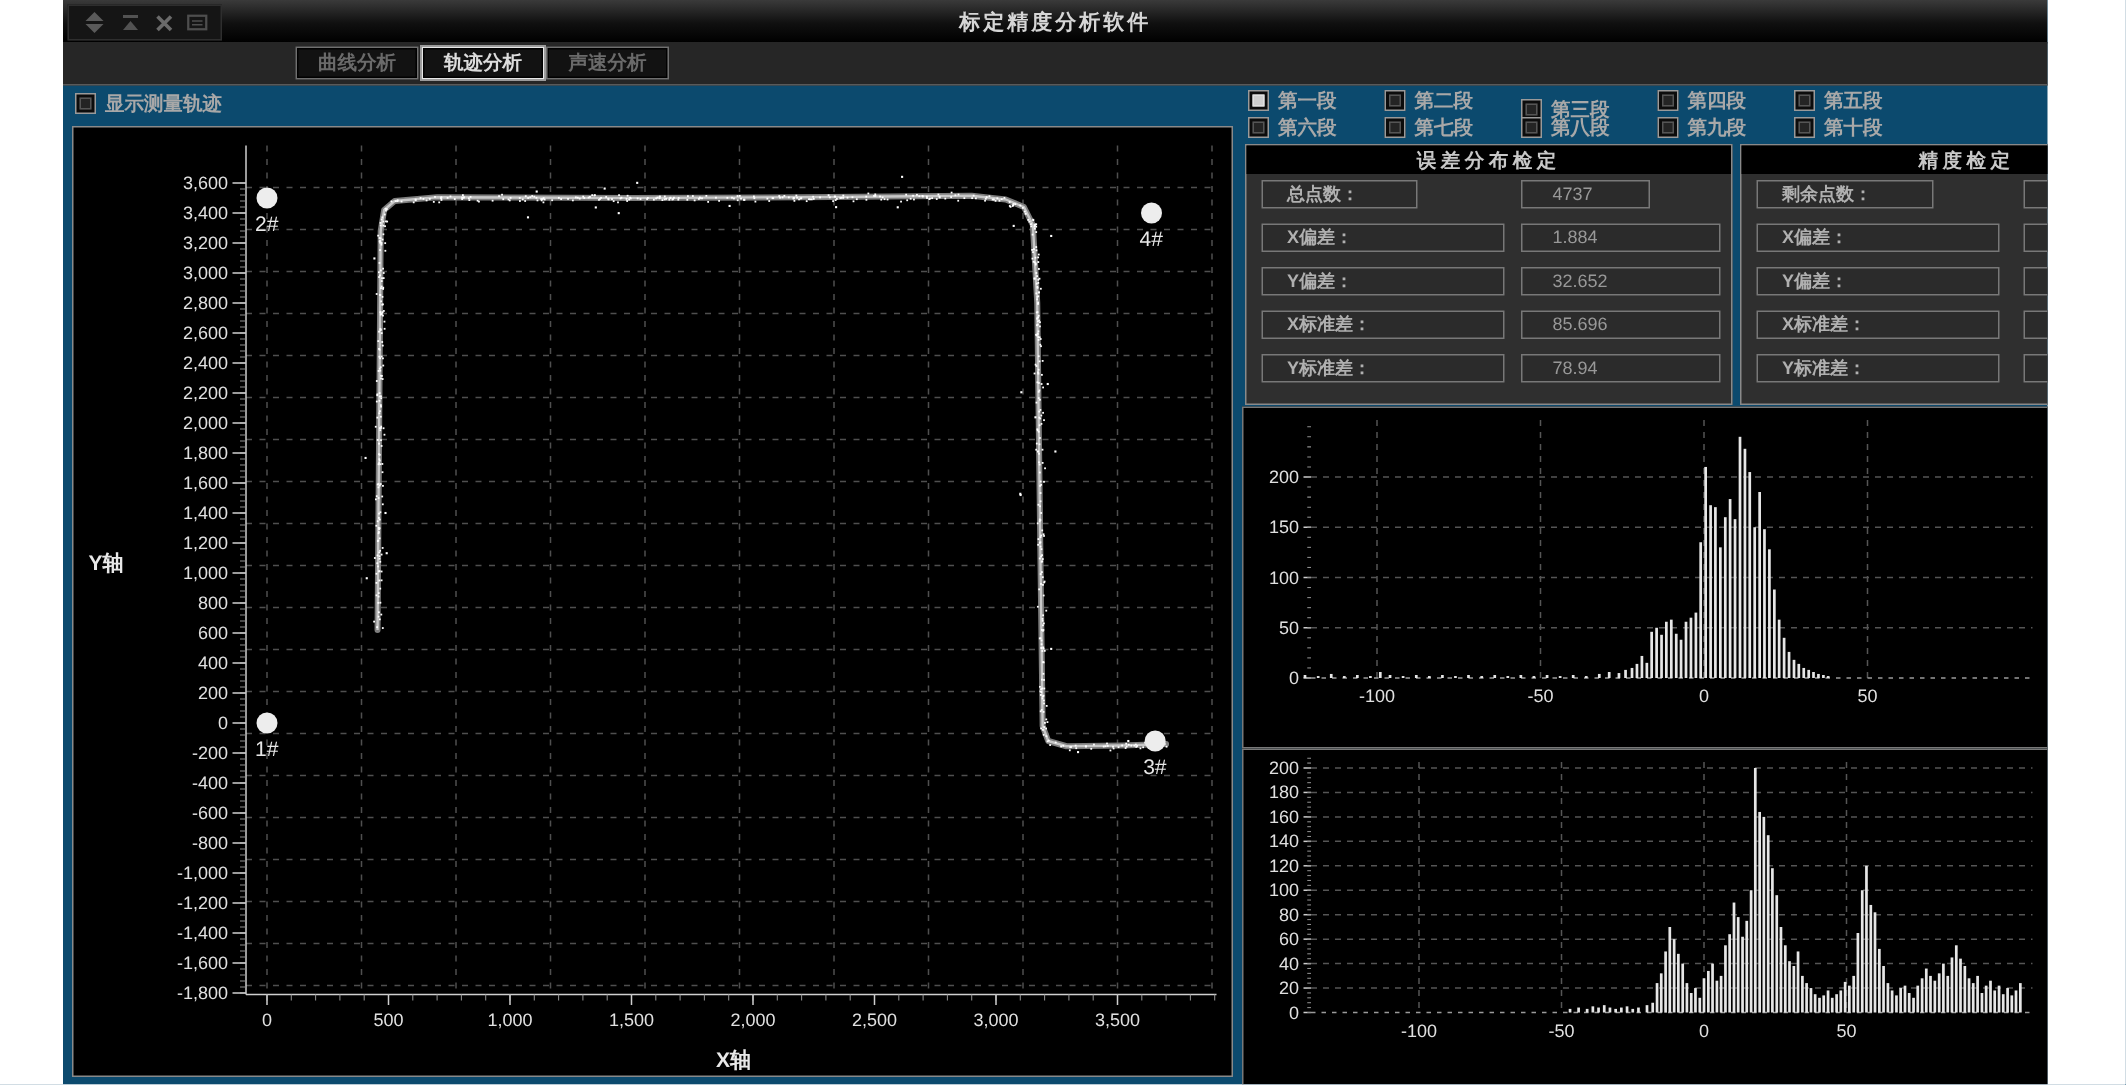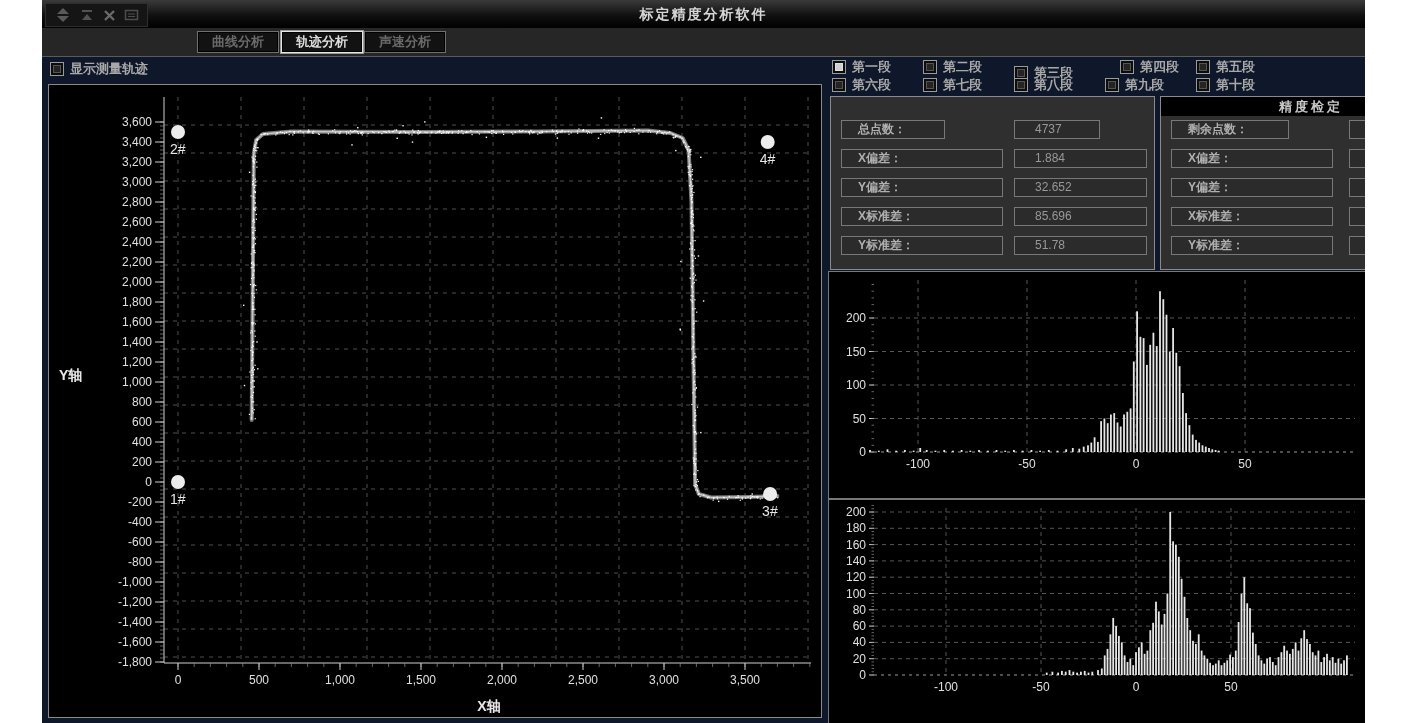--- a/index.html
+++ b/index.html
@@ -1,18 +1,18 @@
 <!DOCTYPE html>
 <html><head>
 <meta charset="utf-8">
 <style>
   html,body{margin:0;padding:0;background:#ffffff;}
   body{font-family:"Liberation Sans","DejaVu Sans",sans-serif;}
   .stage{position:relative;width:1417px;height:723px;background:#ffffff;overflow:hidden;}
-  .app{position:absolute;left:42px;top:0;width:1323px;height:723px;background:#0f172a;overflow:hidden;}
+  .app{position:absolute;left:42px;top:0;width:1323px;height:723px;background:#0c4a6e;overflow:hidden;}
 
   
   .titlebar{position:absolute;left:0;top:0;width:100%;height:28px;
     background:linear-gradient(#3a3a3a,#101010 55%,#000000);border-bottom:1px solid #000;}
   .win-controls{position:absolute;left:3px;top:3px;height:22px;display:flex;align-items:center;gap:7px;
     background:#151515;border:1px solid #2e2e2e;padding:0 8px;}
   .win-title{position:absolute;left:0;top:0;width:100%;height:28px;line-height:28px;text-align:center;
     color:#d6d6d6;font-size:14px;font-weight:bold;letter-spacing:2px;}
 
   
@@ -1080,21 +1080,21 @@
           <span class="cb-label">第一段</span>
         </div>
       <div class="seg" style="left:95px;top:2px;">
           <span class="cb"></span>
           <span class="cb-label">第二段</span>
         </div>
       <div class="seg" style="left:186px;top:8px;">
           <span class="cb"></span>
           <span class="cb-label">第三段</span>
         </div>
-      <div class="seg" style="left:292px;top:2px;justify-content:center;">
+      <div class="seg" style="left:277px;top:2px;justify-content:center;">
           <span class="cb"></span>
           <span class="cb-label">第四段</span>
         </div>
       <div class="seg" style="left:368px;top:2px;">
           <span class="cb"></span>
           <span class="cb-label">第五段</span>
         </div>
       <div class="seg" style="left:4px;top:20px;">
           <span class="cb"></span>
           <span class="cb-label">第六段</span>
@@ -1111,30 +1111,31 @@
           <span class="cb"></span>
           <span class="cb-label">第九段</span>
         </div>
       <div class="seg" style="left:368px;top:20px;">
           <span class="cb"></span>
           <span class="cb-label">第十段</span>
         </div>
     </div>
 
     <div class="groupbox" style="left:788px;width:323px;">
+      <div class="gb-header">误差分布检定</div>
       <div class="fieldlabel" style="left:10px;top:23px;width:86px;">总点数：</div>
       <div class="fieldvalue" style="left:183px;top:23px;width:64px;">4737</div>
       <div class="fieldlabel" style="left:10px;top:52px;width:144px;">X偏差：</div>
       <div class="fieldvalue" style="left:183px;top:52px;width:111px;">1.884</div>
       <div class="fieldlabel" style="left:10px;top:81px;width:144px;">Y偏差：</div>
       <div class="fieldvalue" style="left:183px;top:81px;width:111px;">32.652</div>
       <div class="fieldlabel" style="left:10px;top:110px;width:144px;">X标准差：</div>
       <div class="fieldvalue" style="left:183px;top:110px;width:111px;">85.696</div>
       <div class="fieldlabel" style="left:10px;top:139px;width:144px;">Y标准差：</div>
-      <div class="fieldvalue" style="left:183px;top:139px;width:111px;">51.78</div>
+      <div class="fieldvalue" style="left:183px;top:139px;width:111px;">78.94</div>
     </div>
 
     <div class="groupbox" style="left:1118px;width:300px;">
       <div class="gb-header">精度检定</div>
       <div class="fieldlabel" style="left:10px;top:23px;width:100px;">剩余点数：</div>
       <div class="fieldvalue" style="left:188px;top:23px;width:64px;">457</div>
       <div class="fieldlabel" style="left:10px;top:52px;width:144px;">X偏差：</div>
       <div class="fieldvalue" style="left:188px;top:52px;width:111px;">3.44</div>
       <div class="fieldlabel" style="left:10px;top:81px;width:144px;">Y偏差：</div>
       <div class="fieldvalue" style="left:188px;top:81px;width:111px;">36.2</div>

